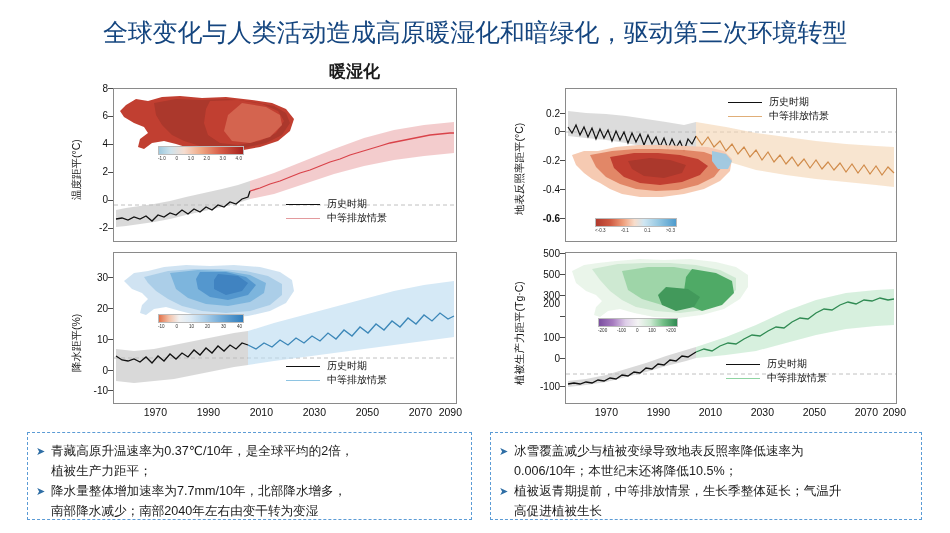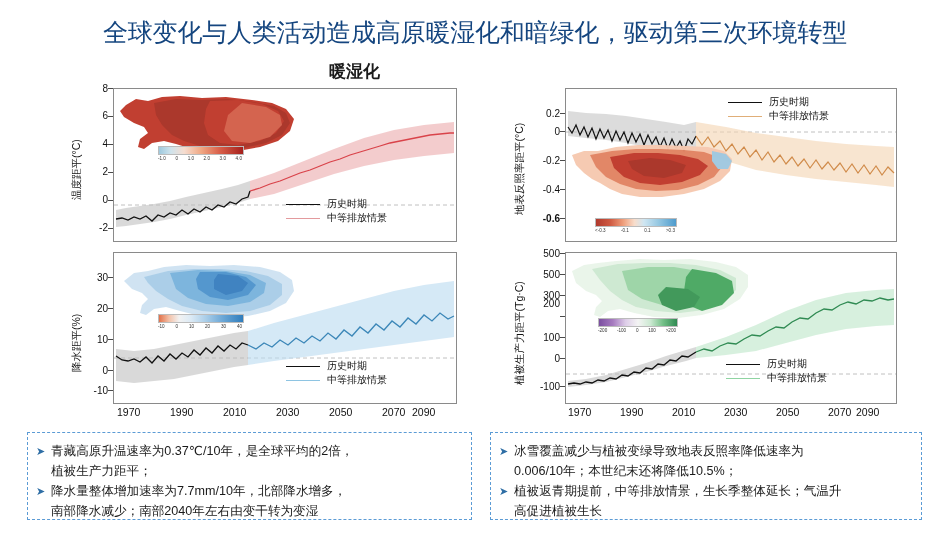--- a/index.html
+++ b/index.html
@@ -29,21 +29,21 @@
   .panel{position:absolute;}
   .plotbox{
     position:absolute;border:1px solid #8a8a8a;background:#ffffff;
     overflow:hidden;
   }
   .ylab{
     position:absolute;font-size:10.5px;color:#111;
     transform-origin:0 0;transform:rotate(-90deg);white-space:nowrap;
   }
   .ytick{position:absolute;font-size:10px;color:#111;text-align:right;white-space:nowrap;}
-  .xtick{position:absolute;font-size:10.5px;color:#111;text-align:left;white-space:nowrap;}
+  .xtick{position:absolute;font-size:10.5px;color:#111;text-align:right;white-space:nowrap;}
   .tickmark{position:absolute;background:#4a4a4a;}
 
   
   .legend{position:absolute;font-size:10px;color:#111;}
   .legend .row{display:flex;align-items:center;height:14px;}
   .legend .ln{display:inline-block;width:34px;height:0;border-top:1.6px solid #000;margin-right:7px;}
   .legend .tx{white-space:nowrap;}
 
   
   .cbar{position:absolute;}

